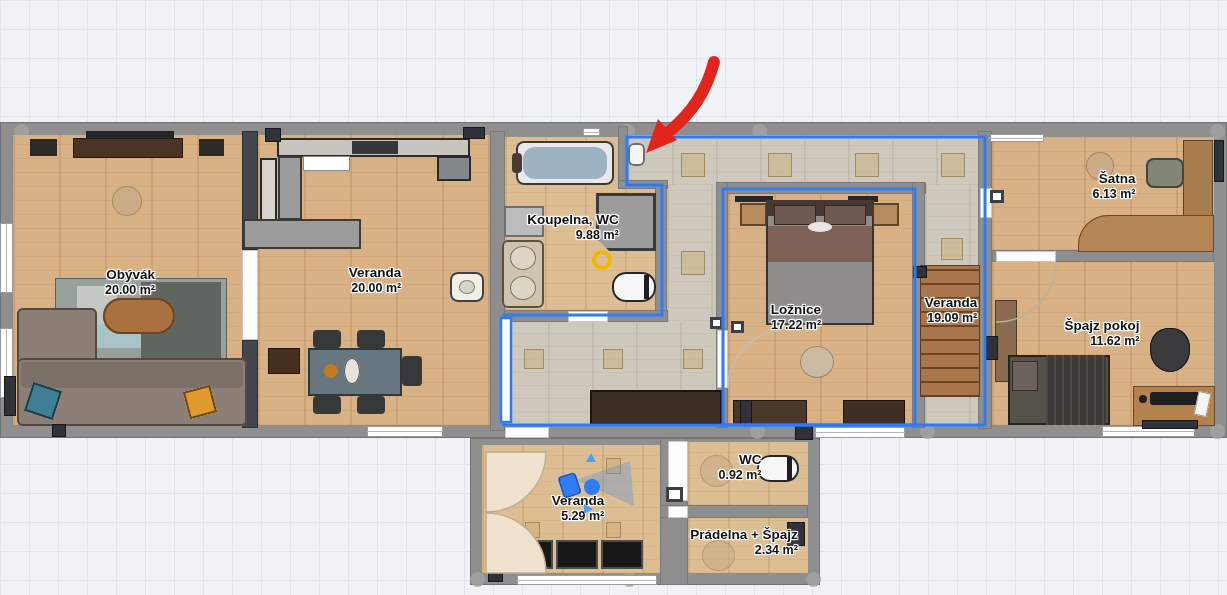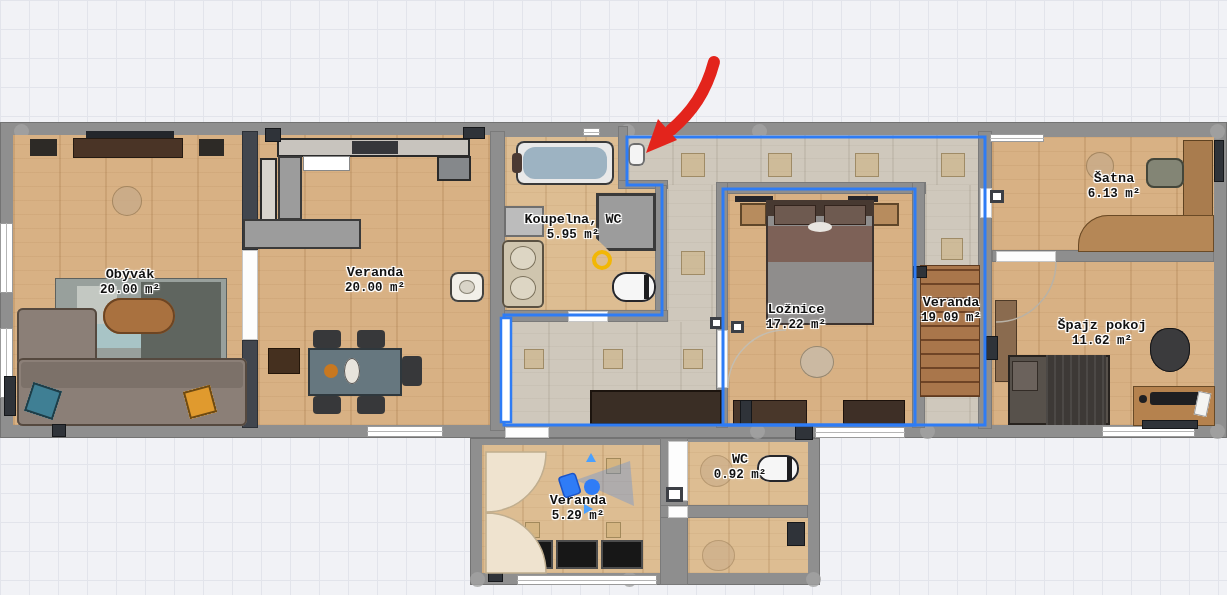--- a/index.html
+++ b/index.html
@@ -28,23 +28,23 @@
   .win{background:#fff;box-shadow:0 0 0 1px #9a9a9a inset;}
   .win.h::after{content:"";position:absolute;left:0;right:0;top:45%;height:1px;background:#b5b5b5;}
   .win.v::after{content:"";position:absolute;top:0;bottom:0;left:45%;width:1px;background:#b5b5b5;}
   .doorgap{background:#fdfdfd;box-shadow:0 0 0 1px #c7c7c7 inset;}
   .doormark{background:#fff;border:3px solid #3c3f45;box-sizing:border-box;}
   
   .light{background:rgba(205,170,110,.45);box-shadow:0 0 0 1px rgba(120,100,60,.55) inset;}
   .fixture{background:#2f3339;box-shadow:0 0 0 1px #15171a inset;}
   .joint{width:15px;height:15px;border-radius:50%;background:#a2a2a2;opacity:.8;}
   
-  .rlabel{transform:translate(-50%,-50%);text-align:center;line-height:1.15;color:#111;
+  .rlabel{transform:translate(-50%,-50%);text-align:right;line-height:1.15;color:#111;
     font-weight:bold;white-space:nowrap;z-index:40;
-    text-shadow:-1px -1px 0 #fff,1px -1px 0 #fff,-1px 1px 0 #fff,1px 1px 0 #fff,0 0 3px #fff,0 0 3px #fff;font-family:Liberation Mono, monospace;}
+    text-shadow:-1px -1px 0 #fff,1px -1px 0 #fff,-1px 1px 0 #fff,1px 1px 0 #fff,0 0 3px #fff,0 0 3px #fff;}
   .rname{display:block;font-size:13.5px;}
   .rarea{display:block;font-size:12.5px;}
   .title{z-index:60;color:#000;font-size:52px;letter-spacing:-1px;white-space:nowrap;}
   svg.overlay{position:absolute;left:0;top:0;z-index:50;pointer-events:none;}
   .f{z-index:20;}
   .op{z-index:15;} 
   .wl{z-index:12;} 
   .fl{z-index:5;}  
 </style>
 </head>
@@ -244,21 +244,21 @@
   <div class="abs rlabel" style="left:130px;top:282px;">
     <span class="rname">Obývák</span>
       <span class="rarea">20.00 m²</span>
   </div>
   <div class="abs rlabel" style="left:375px;top:280px;">
     <span class="rname">Veranda</span>
       <span class="rarea">20.00 m²</span>
   </div>
   <div class="abs rlabel" style="left:573px;top:227px;">
     <span class="rname">Koupelna, WC</span>
-      <span class="rarea">5.95 m²</span>
+      <span class="rarea">9.88 m²</span>
   </div>
   <div class="abs rlabel" style="left:796px;top:317px;">
     <span class="rname">Ložnice</span>
       <span class="rarea">17.22 m²</span>
   </div>
   <div class="abs rlabel" style="left:951px;top:310px;">
     <span class="rname">Veranda</span>
       <span class="rarea">19.09 m²</span>
   </div>
   <div class="abs rlabel" style="left:1114px;top:186px;">
@@ -269,20 +269,24 @@
     <span class="rname">Špajz pokoj</span>
       <span class="rarea">11.62 m²</span>
   </div>
   <div class="abs rlabel" style="left:578px;top:508px;">
     <span class="rname">Veranda</span>
       <span class="rarea">5.29 m²</span>
   </div>
   <div class="abs rlabel" style="left:740px;top:467px;">
     <span class="rname">WC</span>
       <span class="rarea">0.92 m²</span>
+  </div>
+  <div class="abs rlabel" style="left:744px;top:542px;">
+    <span class="rname">Prádelna + Špajz</span>
+      <span class="rarea">2.34 m²</span>
   </div>
 
 
   <svg class="overlay" width="1227" height="595" viewBox="0 0 1227 595">
 
     <path d="M486,512 A60,60 0 0 0 546,452 L486,452 Z" fill="#efe3cf" stroke="#c0ae8f" stroke-width="1.5"></path>
     <path d="M546,573 A60,60 0 0 0 486,513 L486,573 Z" fill="#efe3cf" stroke="#c0ae8f" stroke-width="1.5"></path>
 
     <path d="M1056,262 A60,60 0 0 1 996,322" fill="none" stroke="#b9b2a6" stroke-width="1.5"></path>
     <path d="M728,388 A58,58 0 0 1 786,330" fill="none" stroke="#c4bdb0" stroke-width="1.5"></path>

